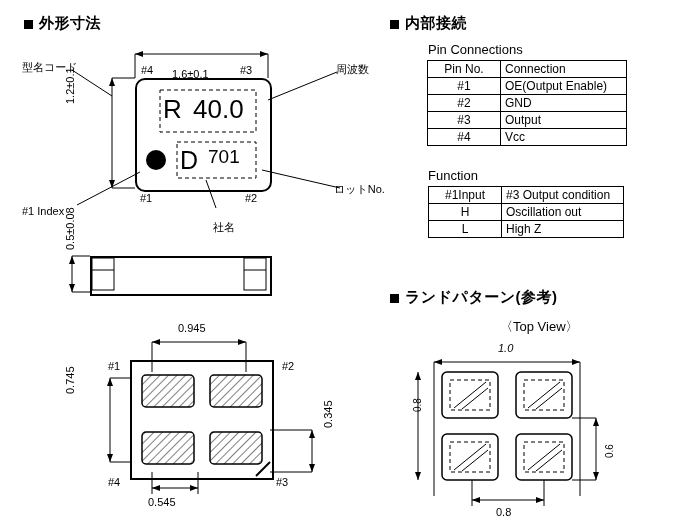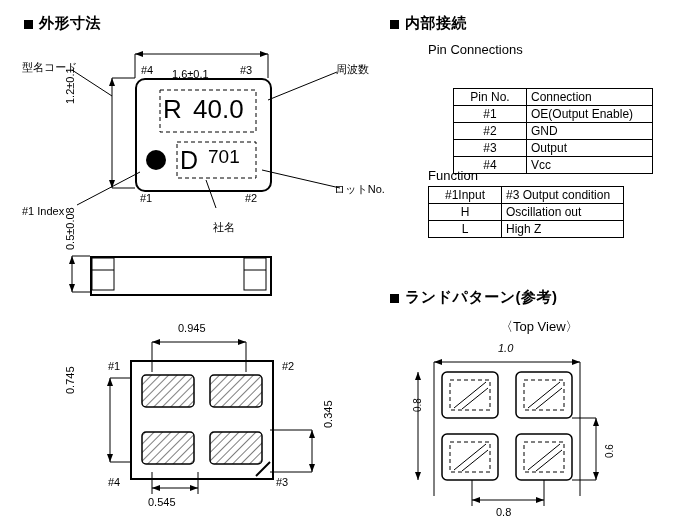--- a/index.html
+++ b/index.html
@@ -143,21 +143,21 @@
 <div class="abs lbl" style="left:64px;top:394px;transform:rotate(-90deg);transform-origin:left top;white-space:nowrap;">0.745</div>
 <div class="abs lbl" style="left:322px;top:428px;transform:rotate(-90deg);transform-origin:left top;white-space:nowrap;">0.345</div>
 <div class="abs lbl" style="left:148px;top:496px;">0.545</div>
 
 <div class="abs sechead" style="left:390px;top:14px;">
   <span class="sq"></span><span>内部接続</span>
 </div>
 
 <div class="abs caption" style="left:428px;top:42px;">Pin Connections</div>
 
-<table class="tbl abs" style="left:453px;top:60px;width:200px;margin-top:28px;">
+<table class="tbl abs" style="left:427px;top:60px;width:200px;">
   <tbody>
       <tr>
     <th class="ctr" style="width:64px;">Pin No.</th>
     <th>Connection</th>
   </tr>
   <tr>
     <td class="ctr">#1</td>
     <td>OE(Output Enable)</td>
   </tr>
   <tr>

